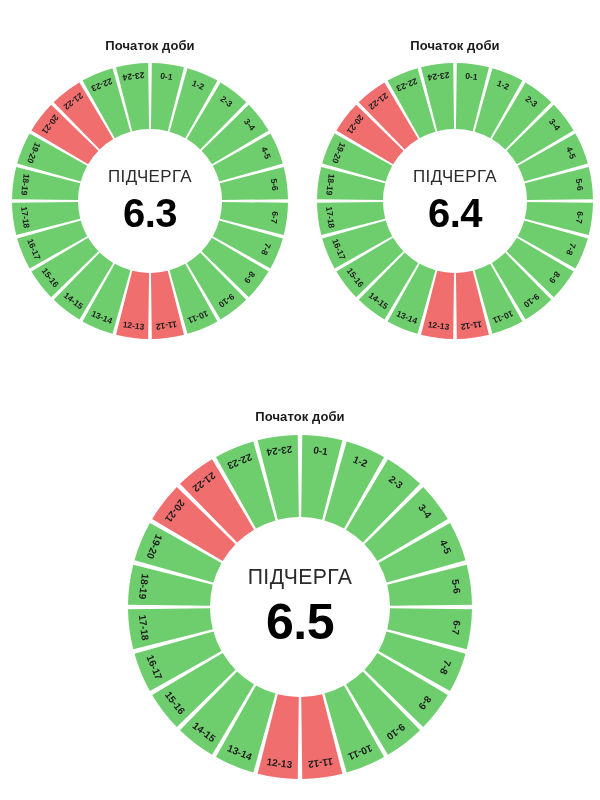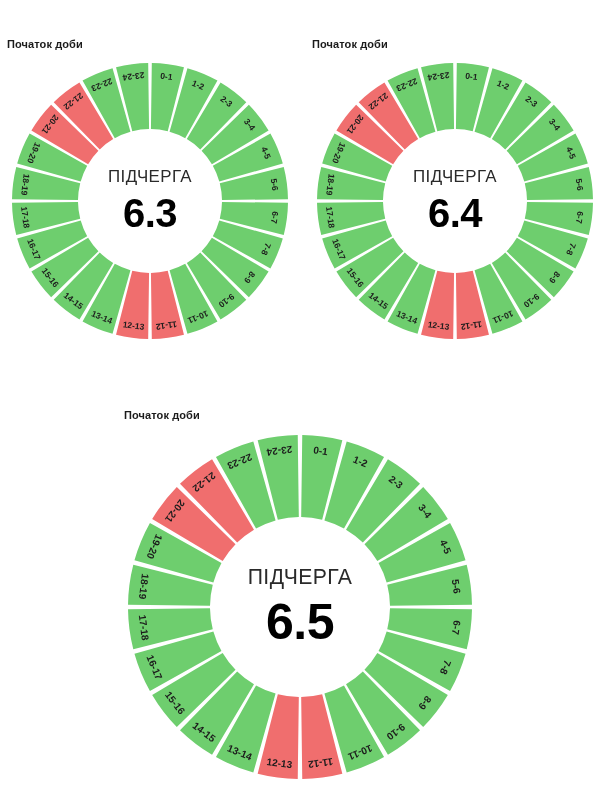--- a/index.html
+++ b/index.html
@@ -15,22 +15,23 @@
     font-family: "Liberation Sans", sans-serif;
     -webkit-font-smoothing: antialiased;
   }
   .chart-wrap {
     position: absolute;
   }
   .chart-title {
     position: absolute;
     left: 0;
     width: 100%;
-    font-family: "Liberation Sans", sans-serif;
-    font-size: 11px;
+    text-align: center;
+    font-family: "Liberation Sans", sans-serif;
+    font-size: 13px;
     font-weight: 700;
     color: #1b1b1b;
     letter-spacing: 0.1px;
     white-space: nowrap;
   }
   .donut-svg {
     display: block;
     overflow: visible;
   }
   .seg-label {

